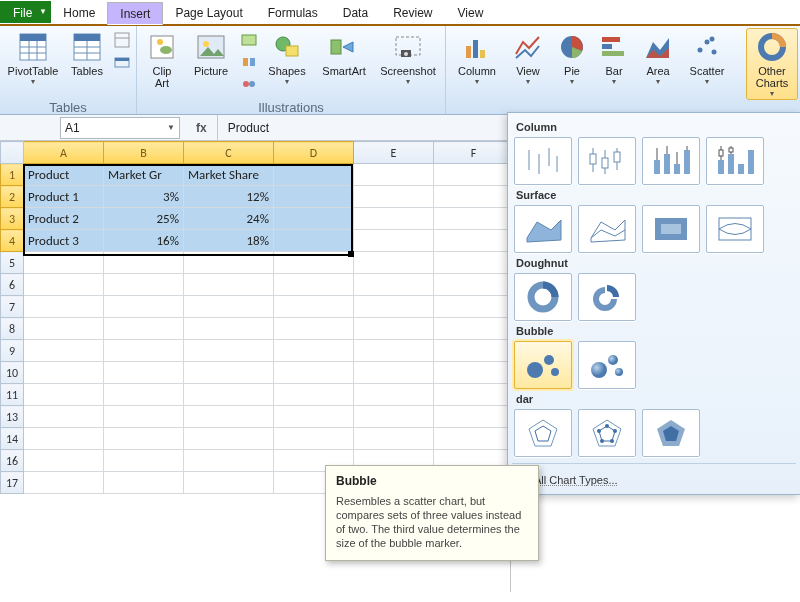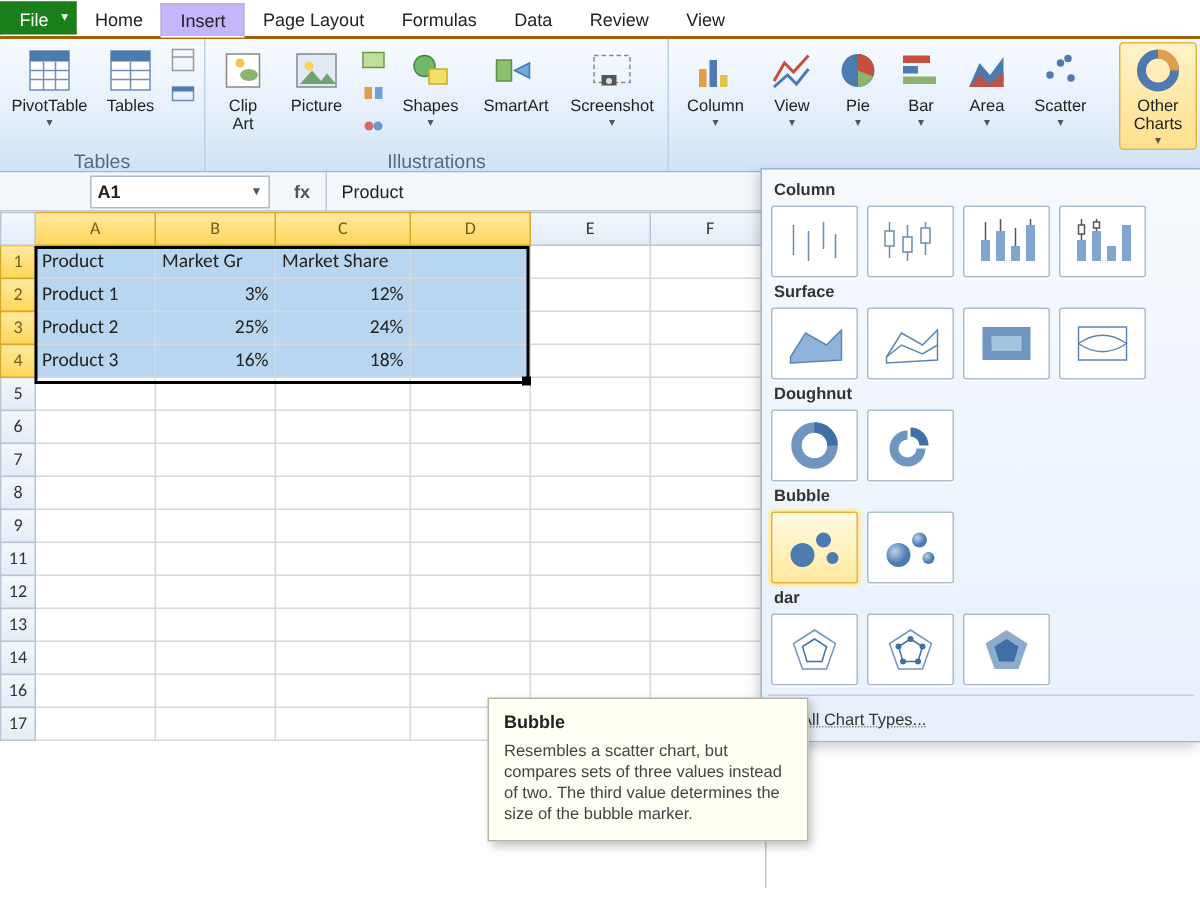--- a/index.html
+++ b/index.html
@@ -19,21 +19,21 @@
   .big-btn{display:flex;flex-direction:column;align-items:center;justify-content:flex-start;width:56px;height:68px;padding-top:2px;border:1px solid transparent;border-radius:3px;cursor:pointer;}
   .big-btn .ic{width:32px;height:32px;display:flex;align-items:center;justify-content:center;}
   .big-btn .txt{font-size:11px;text-align:center;line-height:12px;margin-top:2px;}
   .big-btn.sel{background:linear-gradient(#fff2c9,#ffe08a);border-color:#e3b43c;margin-left:12px;}
   .small-stack{display:flex;flex-direction:column;gap:2px;padding-top:2px;}
   .small-ic{width:18px;height:18px;border:1px solid transparent;display:flex;align-items:center;justify-content:center;}
 
   svg{display:block}
 
   .formulabar{display:flex;align-items:center;height:25px;border-bottom:1px solid #c0c9d4;background:#f3f7fc;}
-  .namebox{width:110px;height:20px;margin:0 6px 0 60px;border:1px solid #aeb9c6;background:#fff;display:flex;align-items:center;justify-content:space-between;padding:0 4px;font-weight:bold;}
+  .namebox{width:110px;height:20px;margin:0 6px 0 60px;border:1px solid #aeb9c6;background:#fff;display:flex;align-items:center;justify-content:space-between;padding:0 4px;}
   .namebox .dd{font-size:8px;color:#555;}
   .fbicons{display:flex;gap:10px;margin:0 10px;color:#888;}
   .fx{font-weight:bold;color:#555;}
   .fvalue{flex:1;border-left:1px solid #c0c9d4;height:100%;display:flex;align-items:center;padding-left:10px;}
 
   .sheet{position:relative;height:465px;overflow:hidden;}
   table.grid{border-collapse:collapse;table-layout:fixed;}
   .grid th,.grid td{border:1px solid #d4d9de;height:22px;box-sizing:border-box;padding:0 4px;font-size:13px;font-family:Calibri,sans-serif;white-space:nowrap;overflow:hidden;}
   .grid thead th{background:linear-gradient(#f3f7fc,#e4ecf7);font-weight:normal;text-align:center;font-size:12px;color:#333;border-color:#b8c5d4;}
   .grid thead th.sel{background:linear-gradient(#ffe9a0,#ffd658);border-color:#d6a92b;color:#7a5a18;}
@@ -391,30 +391,30 @@
         <tr>
           <th>9</th>
           <td></td>
           <td></td>
           <td></td>
           <td></td>
           <td></td>
           <td></td>
         </tr>
         <tr>
+          <th>10</th>
+          <td></td>
+          <td></td>
+          <td></td>
+          <td></td>
+          <td></td>
+          <td></td>
+        </tr>
+        <tr>
           <th>11</th>
-          <td></td>
-          <td></td>
-          <td></td>
-          <td></td>
-          <td></td>
-          <td></td>
-        </tr>
-        <tr>
-          <th>12</th>
           <td></td>
           <td></td>
           <td></td>
           <td></td>
           <td></td>
           <td></td>
         </tr>
         <tr>
           <th>13</th>
           <td></td>

